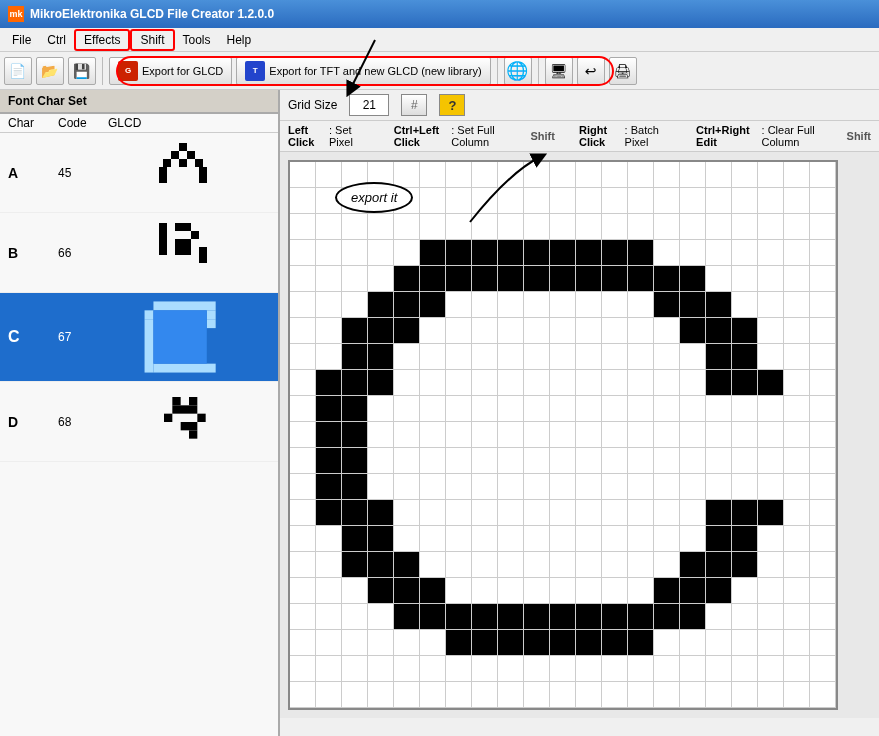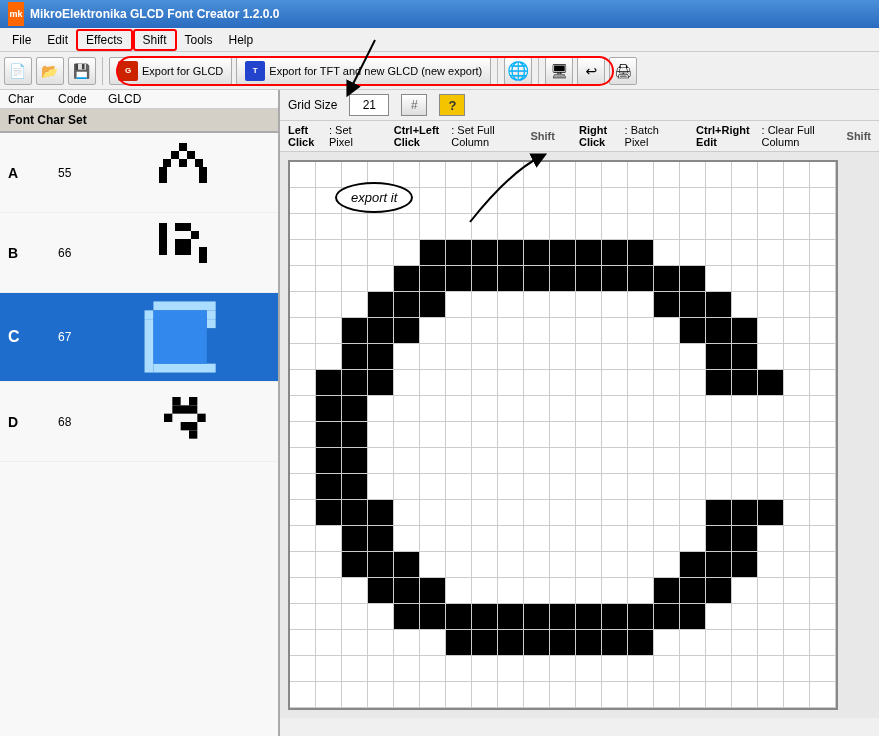--- a/index.html
+++ b/index.html
@@ -19,21 +19,21 @@
       color: white;
       height: 28px;
       display: flex;
       align-items: center;
       padding: 0 8px;
       gap: 6px;
       font-size: 12px;
       font-weight: bold;
     }
     #title-bar .app-icon {
-      width: 16px; height: 24px;
+      width: 16px; height: 16px;
       background: #ff6600;
       display: inline-flex;
       align-items: center;
       justify-content: center;
       font-size: 9px;
       color: white;
       font-weight: bold;
     }
 
     
@@ -276,26 +276,26 @@
       width: 480px;
       height: 32px;
     }
 
   </style>
 </head>
 <body>
 
 <div id="title-bar">
   <div class="app-icon">mk</div>
-  <span>MikroElektronika GLCD Font Creator 1.2.0.0</span>
+  <span>MikroElektronika GLCD File Creator 1.2.0.0</span>
 </div>
 
 <div id="menu-bar">
   <div class="menu-item">File</div>
-  <div class="menu-item">Edit</div>
+  <div class="menu-item">Ctrl</div>
   <div class="menu-item menu-highlighted" style="border: 2px solid red; border-radius:3px;">Effects</div>
   <div class="menu-item menu-highlighted" style="border: 2px solid red; border-radius:3px;">Shift</div>
   <div class="menu-item">Tools</div>
   <div class="menu-item">Help</div>
 </div>
 
 <div id="toolbar-wrapper" style="position:relative;">
   <div id="toolbar">
     <div class="toolbar-btn" title="New">
       <span>📄</span>
@@ -308,21 +308,21 @@
     </div>
     <div class="toolbar-sep"></div>
 
     <div class="toolbar-export-btn">
       <div class="export-glcd-icon">G</div>
       <span>Export for GLCD</span>
     </div>
 
     <div class="toolbar-export-btn">
       <div class="export-tft-icon">T</div>
-      <span>Export for TFT and new GLCD (new export)</span>
+      <span>Export for TFT and new GLCD (new library)</span>
     </div>
 
     <div class="toolbar-sep"></div>
     <div class="toolbar-btn">
       <span style="font-size:18px;">🌐</span>
     </div>
     <div class="toolbar-sep"></div>
     <div class="toolbar-btn">
       <span>🖥</span>
     </div>
@@ -333,32 +333,32 @@
       <span>🖨</span>
     </div>
   </div>
 
   <div class="toolbar-annotation-circle" style="position:absolute; border:2px solid red; border-radius:15px; pointer-events:none; top:4px; left:116px; width:498px; height:30px;"></div>
 </div>
 
 <div id="main-content">
 
   <div id="left-panel">
+    <div id="font-char-set-header">
+      <span>Font Char Set</span>
+    </div>
     <div id="char-table-header">
       <span class="char-col">Char</span>
       <span class="code-col">Code</span>
       <span class="glcd-col">GLCD</span>
     </div>
-    <div id="font-char-set-header">
-      <span>Font Char Set</span>
-    </div>
 
     <div class="char-row">
       <span class="char-label">A</span>
-      <span class="code-label">55</span>
+      <span class="code-label">45</span>
       <div class="glyph-area">
 
         <svg width="60" height="60" viewBox="0 0 15 15">
           <rect x="5" y="0" width="2" height="2" fill="black"></rect>
           <rect x="3" y="2" width="2" height="2" fill="black"></rect>
           <rect x="7" y="2" width="2" height="2" fill="black"></rect>
           <rect x="1" y="4" width="2" height="2" fill="black"></rect>
           <rect x="5" y="4" width="2" height="2" fill="black"></rect>
           <rect x="9" y="4" width="2" height="2" fill="black"></rect>
           <rect x="0" y="6" width="2" height="2" fill="black"></rect>

